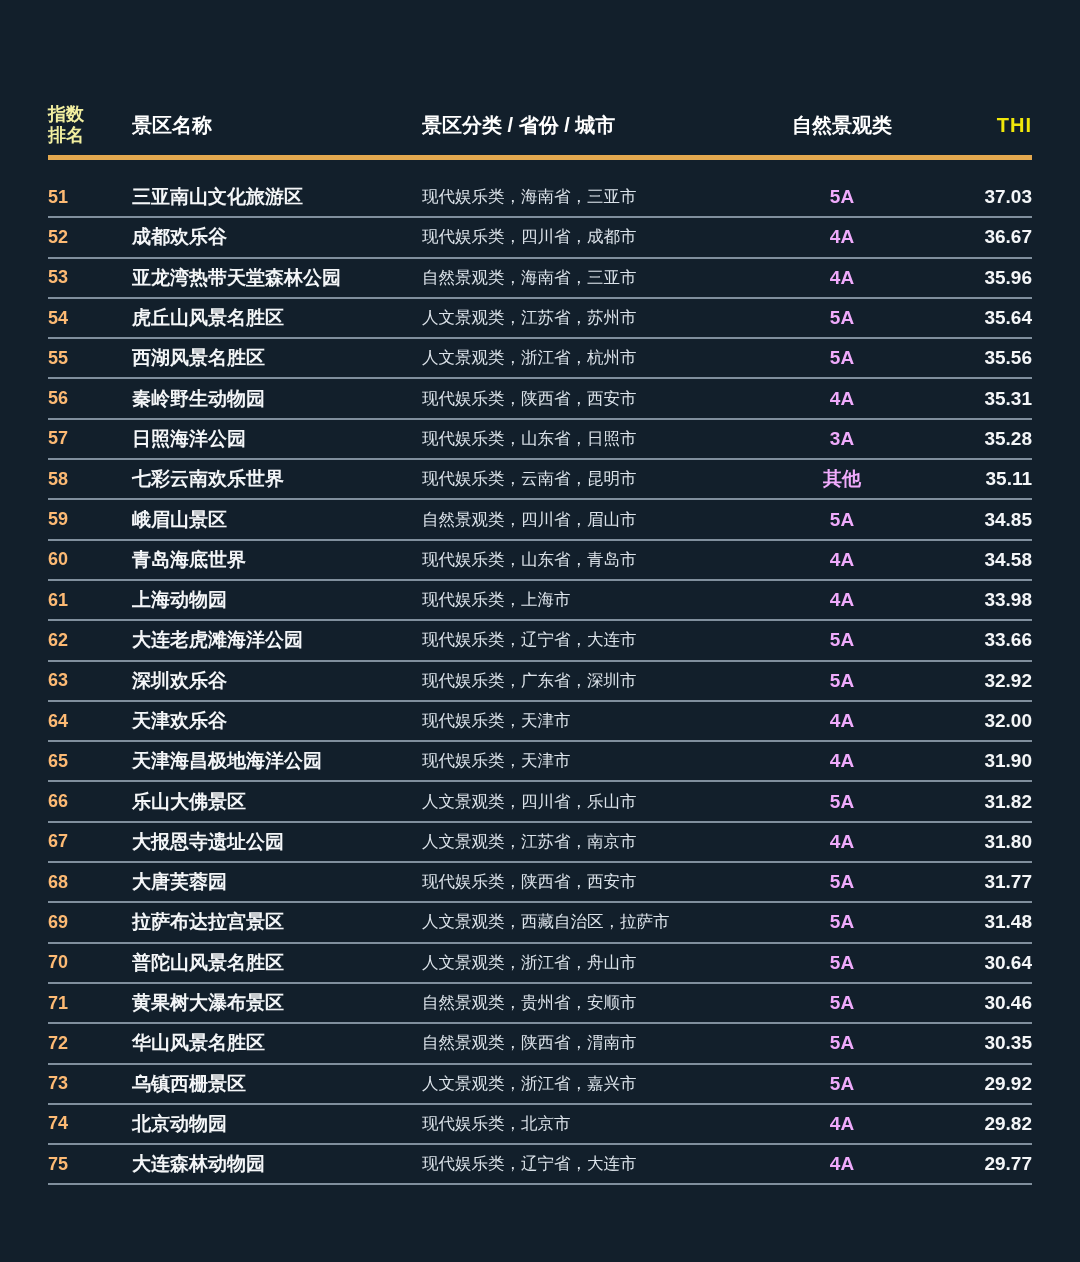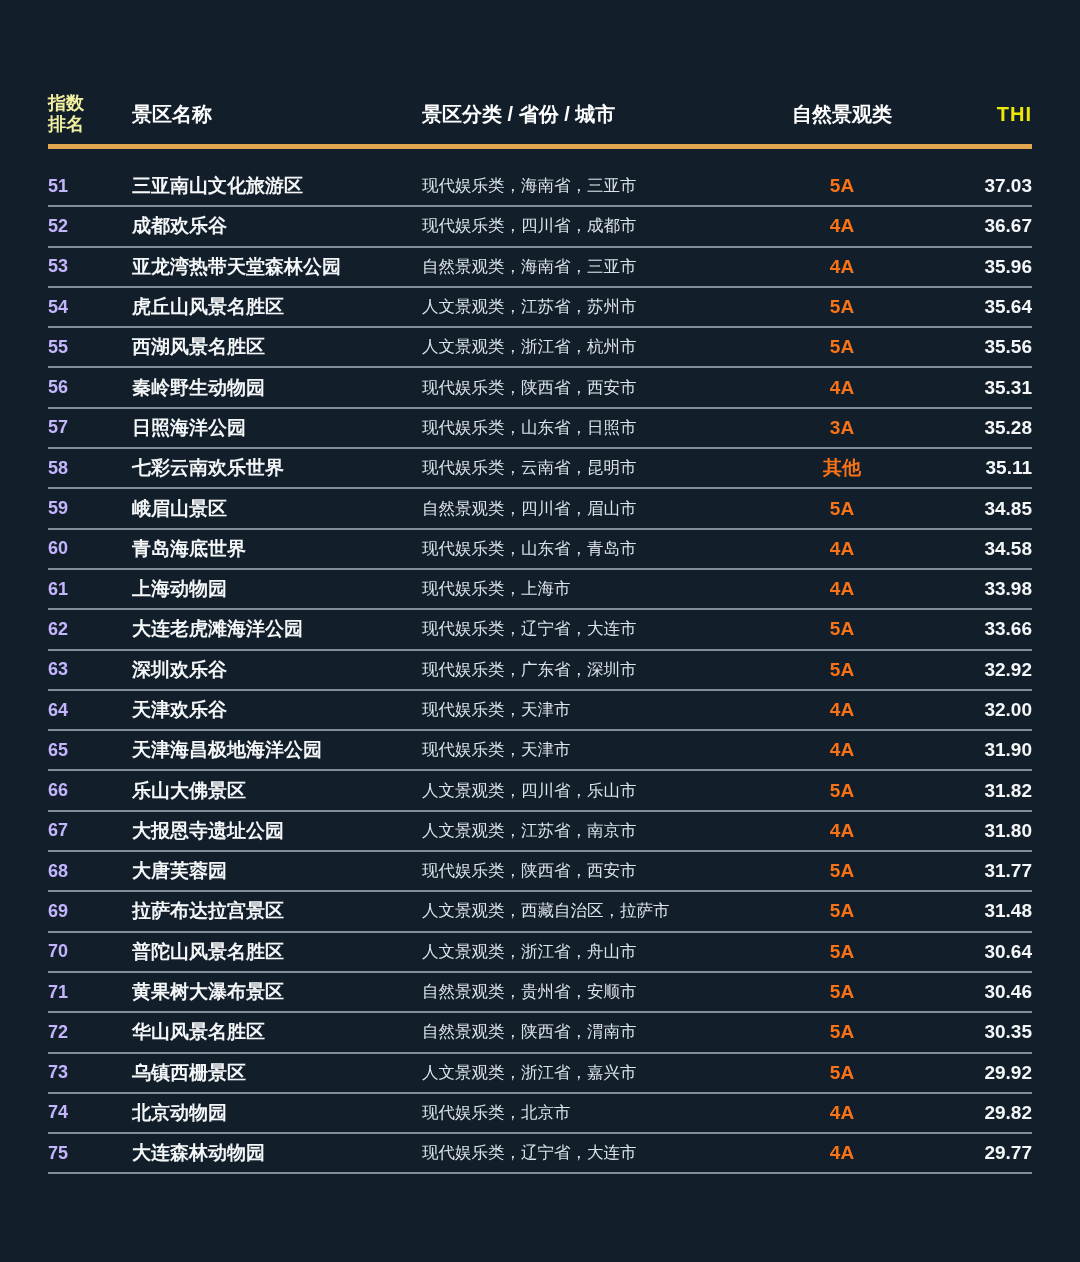--- a/index.html
+++ b/index.html
@@ -1,21 +1,21 @@
 <!DOCTYPE html>
 <html><head>
 <meta charset="utf-8">
 <style>
   html,body{margin:0;padding:0;background:#121f2b;}
   .page{
     position:relative;
     width:1080px;height:1262px;
     background:#121f2b;
     box-sizing:border-box;
-    padding:1px 48px;
+    padding:12px 48px;
     overflow:hidden;
     font-family:"Liberation Sans",sans-serif;
   }
   .header{
     margin-top:88px;
     height:50px;
     display:flex;
     align-items:center;
   }
   .col-rank{width:52px;flex:0 0 52px;}
@@ -34,24 +34,24 @@
     margin-top:5px;
     background:#e3a84f;
   }
   .table{margin-top:18px;}
   .row{
     display:flex;
     align-items:center;
     height:38.3px;
     border-bottom:2px solid rgba(148,163,178,0.85);
   }
-  .row .col-rank{color:#c4b5fd;font-weight:bold;font-size:18px;}
+  .row .col-rank{color:#fdba74;font-weight:bold;font-size:18px;}
   .row .col-name{color:#f4f6f8;font-weight:bold;font-size:19px;white-space:nowrap;}
   .row .col-cat{color:#dce3ea;font-weight:400;font-size:16.5px;white-space:nowrap;}
-  .row .col-level{color:#f97316;font-weight:bold;font-size:19px;}
+  .row .col-level{color:#f0abfc;font-weight:bold;font-size:19px;}
   .row .col-thi{color:#f4f6f8;font-weight:bold;font-size:19px;}
 </style>
 </head>
 <body>
 
 <div class="page">
 
   <div class="header">
     <div class="hcell col-rank">指数
 排名</div>

